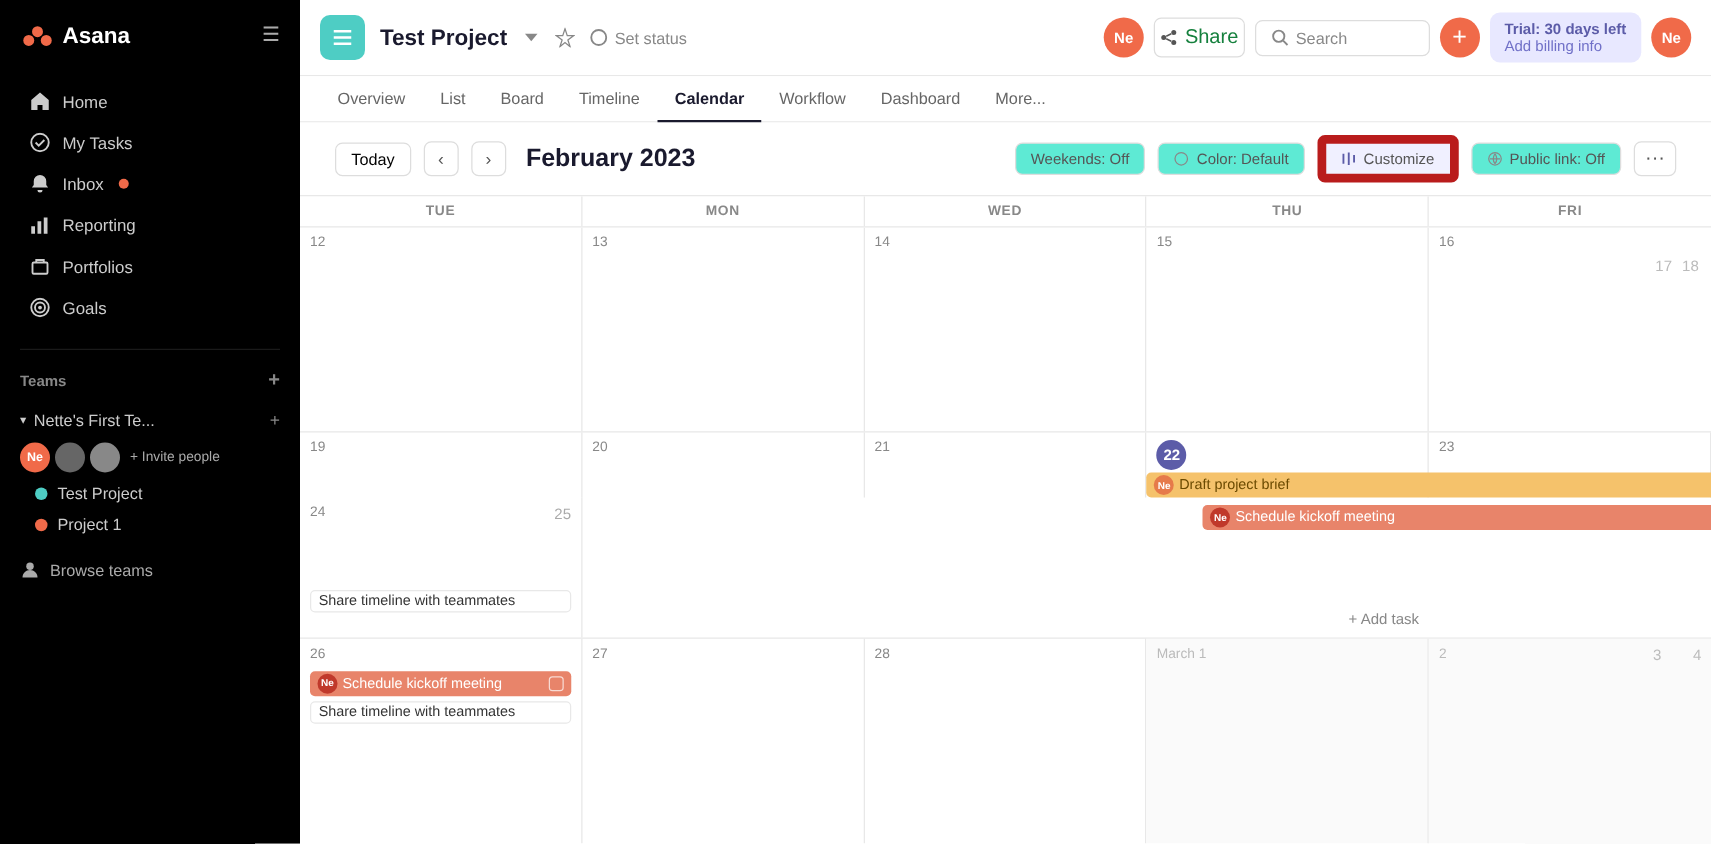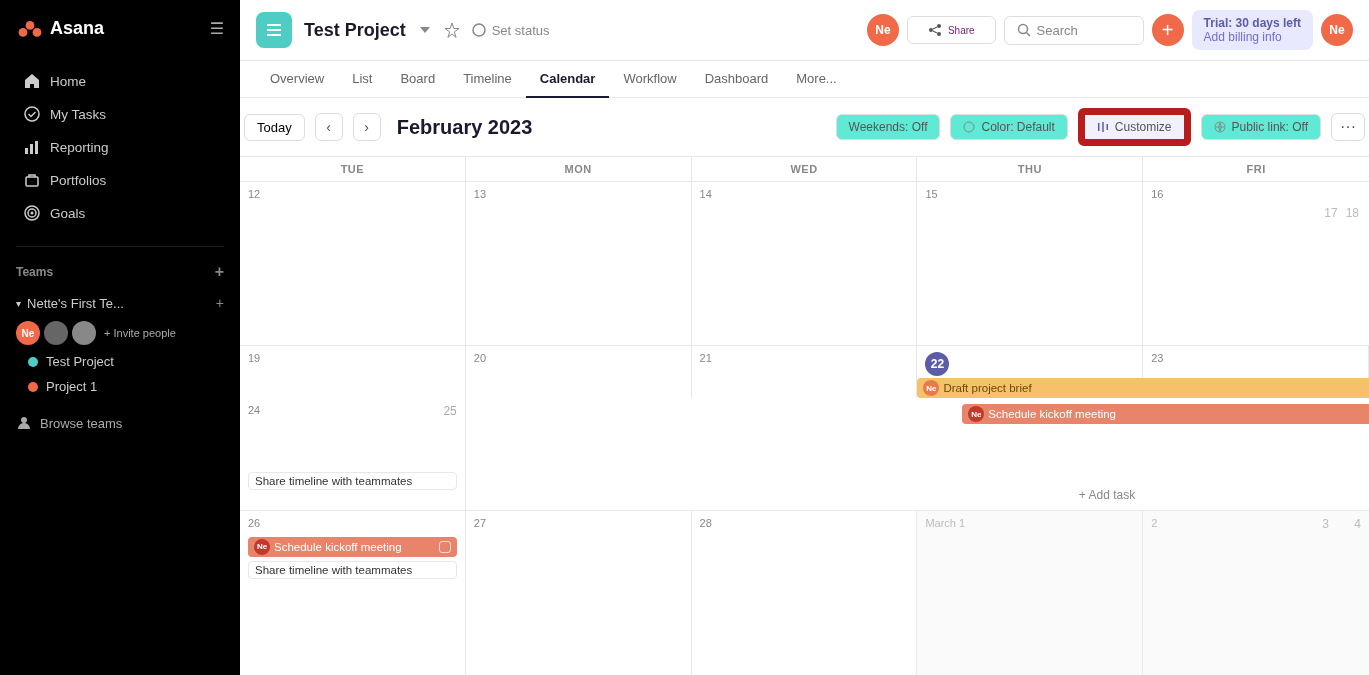--- a/index.html
+++ b/index.html
@@ -30,33 +30,33 @@
 
     
     .main { flex: 1; display: flex; flex-direction: column; overflow: hidden; }
 
     
     .main-header { display: flex; align-items: center; padding: 10px 16px; border-bottom: 1px solid #e8e8e8; gap: 12px; background: #fff; flex-shrink: 0; }
     .project-icon-box { width: 36px; height: 36px; background: #4ecdc4; border-radius: 8px; display: flex; align-items: center; justify-content: center; }
     .project-title { font-size: 18px; font-weight: 700; color: #1a1a2e; }
     .header-actions { display: flex; align-items: center; gap: 8px; margin-left: auto; }
     .avatar-btn { width: 32px; height: 32px; border-radius: 50%; background: #f06a49; display: flex; align-items: center; justify-content: center; color: #fff; font-size: 12px; font-weight: 700; }
-    .share-btn { display: flex; align-items: center; gap: 6px; padding: 6px 20px; border: 1px solid #ddd; border-radius: 6px; cursor: pointer; font-size: 10px; color: #701a75; background: #fff; }
+    .share-btn { display: flex; align-items: center; gap: 6px; padding: 6px 4px; border: 1px solid #ddd; border-radius: 6px; cursor: pointer; font-size: 16px; color: #15803d; background: #fff; }
     .search-box { display: flex; align-items: center; gap: 6px; border: 1px solid #ddd; border-radius: 6px; padding: 6px 12px; font-size: 13px; color: #888; background: #fff; min-width: 140px; cursor: pointer; }
     .add-btn { width: 32px; height: 32px; border-radius: 50%; background: #f06a49; display: flex; align-items: center; justify-content: center; color: #fff; font-size: 20px; cursor: pointer; border: none; }
     .trial-badge { background: #e8e8ff; border-radius: 8px; padding: 6px 12px; font-size: 12px; color: #5c5ca8; }
     .user-avatar { width: 32px; height: 32px; border-radius: 50%; background: #f06a49; display: flex; align-items: center; justify-content: center; color: #fff; font-size: 12px; font-weight: 700; }
 
     
     .nav-tabs { display: flex; align-items: center; padding: 0 16px; border-bottom: 1px solid #e8e8e8; background: #fff; flex-shrink: 0; }
     .nav-tab { padding: 10px 14px; font-size: 13px; color: #666; cursor: pointer; border-bottom: 2px solid transparent; margin-bottom: -1px; }
     .nav-tab.active { color: #1a1a2e; font-weight: 600; border-bottom: 2px solid #1a1a2e; }
 
     
-    .cal-toolbar { display: flex; align-items: center; padding: 10px 4px; background: #fff; flex-shrink: 0; gap: 10px; border-bottom: 1px solid #e8e8e8; }
+    .cal-toolbar { display: flex; align-items: center; padding: 10px 28px; background: #fff; flex-shrink: 0; gap: 10px; border-bottom: 1px solid #e8e8e8; }
     .today-btn { padding: 5px 12px; border: 1px solid #ddd; border-radius: 6px; cursor: pointer; font-size: 13px; background: #fff; }
     .nav-arrow { width: 28px; height: 28px; display: flex; align-items: center; justify-content: center; border: 1px solid #ddd; border-radius: 6px; cursor: pointer; font-size: 14px; color: #555; background: #fff; }
     .cal-month { font-size: 20px; font-weight: 700; color: #1a1a2e; margin: 0 6px; }
     .toolbar-right { margin-left: auto; display: flex; align-items: center; gap: 10px; }
     .toolbar-btn { display: flex; align-items: center; gap: 6px; padding: 5px 12px; border: 1px solid #ddd; border-radius: 6px; cursor: pointer; font-size: 12px; color: #555; background: #5eead4; }
     .customize-btn { display: flex; align-items: center; gap: 6px; padding: 5px 12px; border: 7px solid #b91c1c; border-radius: 6px; cursor: pointer; font-size: 12px; color: #555; background: #f0f0ff; }
     .more-btn { padding: 4px 8px; border: 1px solid #ddd; border-radius: 6px; cursor: pointer; font-size: 16px; color: #555; background: #fff; }
 
     
     .calendar { flex: 1; overflow: hidden; display: flex; flex-direction: column; }
@@ -106,20 +106,27 @@
           <path d="M8 1L1 7v8h5v-4h4v4h5V7z"></path>
         </svg>
       <span>Home</span>
     </div>
     <div class="nav-item">
       <svg class="nav-icon" viewBox="0 0 16 16" fill="currentColor">
           <circle cx="8" cy="8" r="7" stroke="currentColor" stroke-width="1.5" fill="none"></circle>
           <path d="M4.5 8l2.5 2.5 4.5-4.5" stroke="currentColor" stroke-width="1.5" fill="none"></path>
         </svg>
       <span>My Tasks</span>
+    </div>
+    <div class="nav-item">
+      <svg class="nav-icon" viewBox="0 0 16 16" fill="currentColor">
+          <path d="M8 1a5 5 0 0 0-5 5v3l-1.5 2h13L13 9V6a5 5 0 0 0-5-5zm0 14a2 2 0 0 0 2-2H6a2 2 0 0 0 2 2z"></path>
+        </svg>
+      <span>Inbox</span>
+      <span class="badge"></span>
     </div>
     <div class="nav-item">
       <svg class="nav-icon" viewBox="0 0 16 16" fill="currentColor">
           <rect x="1" y="9" width="3" height="6"></rect>
           <rect x="6" y="5" width="3" height="10"></rect>
           <rect x="11" y="2" width="3" height="13"></rect>
         </svg>
       <span>Reporting</span>
     </div>
     <div class="nav-item">

